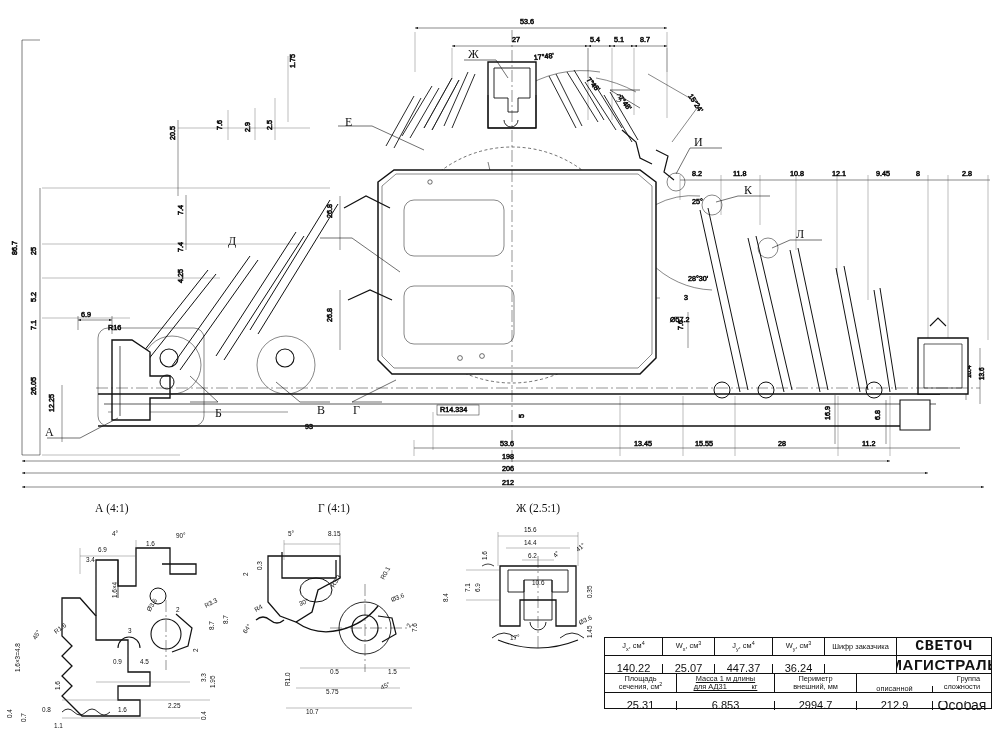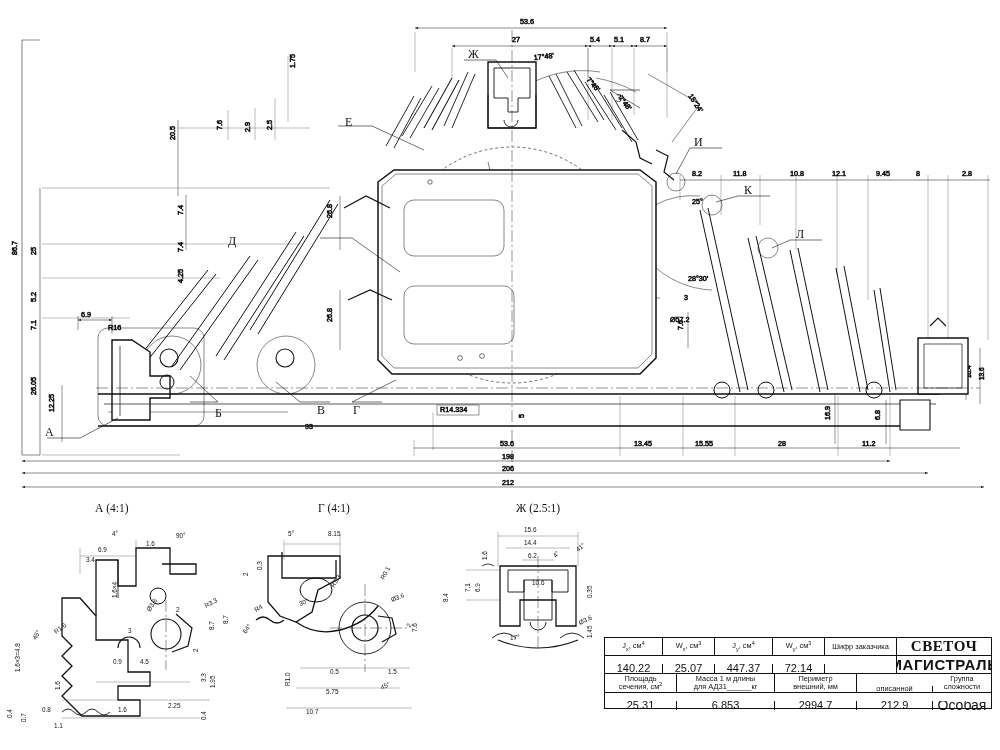--- a/index.html
+++ b/index.html
@@ -33,21 +33,21 @@
     display:flex;align-items:center;justify-content:center;
     text-align:center;box-sizing:border-box;
     font-size:7.4px;line-height:1.05;padding:0 1px;
     overflow:hidden;
   }
   .tb-c.last{border-right:none;}
   .tb-row.bord{border-bottom:1.3px solid #111;}
   .tb-val{font-size:11px;font-family:"Liberation Sans",sans-serif;margin-top:8px;}
   .brand{
     font-size:15px;font-weight:bold;letter-spacing:.6px;
-    font-family:Liberation Serif, serif;
+    font-family:Liberation Mono, monospace;
   }
   .brand2{
     font-size:15px;font-weight:bold;letter-spacing:.6px;
     font-family:"Liberation Sans",sans-serif;
   }
   .sup{font-size:5.4px;vertical-align:super;}
   .sub{font-size:5.4px;vertical-align:sub;}
 </style>
 </head>
 <body>
@@ -511,39 +511,39 @@
       <span>W<span class="sub">y</span>, см<span class="sup">3</span></span>
     </div>
     <div class="tb-c" style="width:72px;">Шифр заказчика</div>
     <div class="tb-c last brand" style="flex:1;">СВЕТОЧ</div>
   </div>
 
   <div class="tb-row tb-r2 bord">
     <div class="tb-c tb-val" style="width:58px;">140.22</div>
     <div class="tb-c tb-val" style="width:52px;">25.07</div>
     <div class="tb-c tb-val" style="width:58px;">447.37</div>
-    <div class="tb-c tb-val" style="width:52px;">72.14</div>
+    <div class="tb-c tb-val" style="width:52px;">36.24</div>
     <div class="tb-c" style="width:72px;"></div>
     <div class="tb-c last brand2" style="flex:1;">МАГИСТРАЛЬ</div>
   </div>
 
   <div class="tb-row tb-r3 bord">
     <div class="tb-c" style="width:72px;">
       <span>Площадь<br>сечения, см<span class="sup">2</span></span>
     </div>
-    <div class="tb-c" style="width:98px;">
+    <div class="tb-c" style="width:98px;text-decoration:underline;">
       <span>Масса 1 м длины<br>для АД31______кг</span>
     </div>
     <div class="tb-c" style="width:82px;justify-content:center;">
       <span>Периметр<br>внешний, мм</span>
     </div>
     <div class="tb-c" style="width:76px;margin-top:12px;">
       <span>Диаметр<br>описанной<br>окружности, мм</span>
     </div>
-    <div class="tb-c last" style="flex:1;">
+    <div class="tb-c last" style="flex:1;text-align:right;">
       <span>Группа<br>сложности</span>
     </div>
   </div>
 
   <div class="tb-row tb-r4">
     <div class="tb-c tb-val" style="width:72px;">25.31</div>
     <div class="tb-c tb-val" style="width:98px;text-align:right;">6.853</div>
     <div class="tb-c tb-val" style="width:82px;">2994.7</div>
     <div class="tb-c tb-val" style="width:76px;">212.9</div>
     <div class="tb-c last tb-val" style="flex:1;font-size:14px;">Особая</div>

